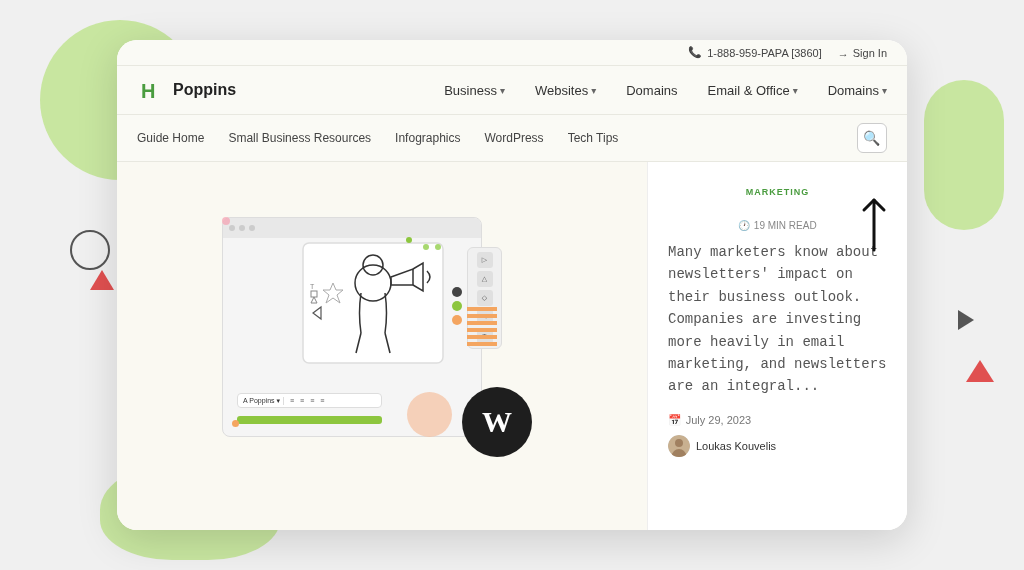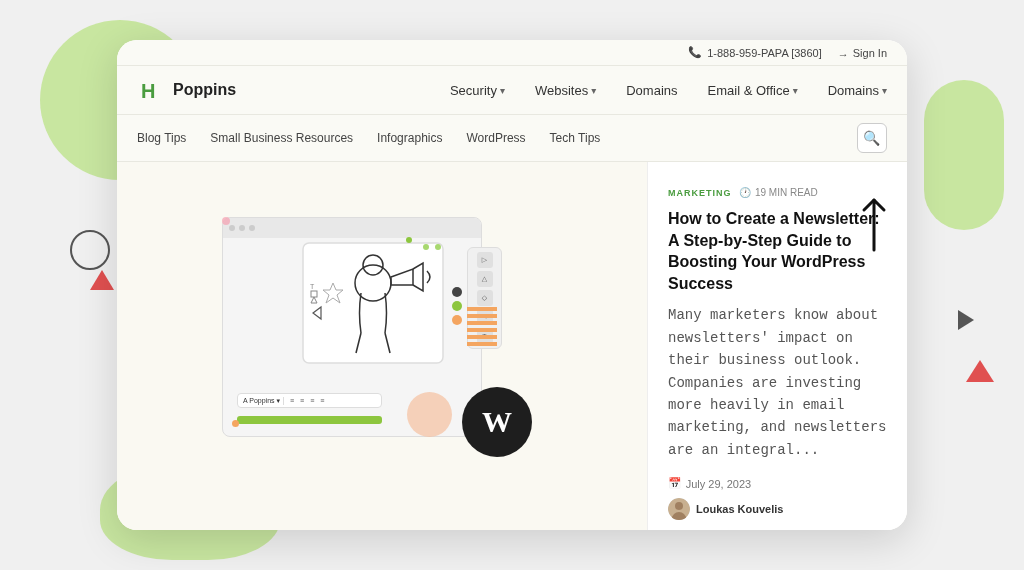--- a/index.html
+++ b/index.html
@@ -314,21 +314,22 @@
       background: white;
       display: flex;
       flex-direction: column;
       gap: 10px;
       border-left: 1px solid #eee;
     }
 
     .article-category {
       display: flex;
       align-items: center;
-      gap: 8px;
+      gap: 23px;
+      flex-direction: column;
     }
 
     .category-badge {
       font-size: 9px;
       font-weight: 700;
       letter-spacing: 1px;
       color: #4a9c3f;
       text-transform: uppercase;
     }
 
@@ -384,21 +385,21 @@
       display: flex;
       align-items: center;
       justify-content: center;
       font-size: 10px;
       color: #666;
     }
 
     .author-name {
       font-size: 11px;
       color: #333;
-      font-weight: 700;
+      font-weight: 400;
     }
 
     
     .editor-toolbar {
       display: flex;
       align-items: center;
       background: white;
       border: 1px solid #ddd;
       border-radius: 4px;
       padding: 2px 5px;
@@ -565,21 +566,21 @@
     <div class="logo">
       <div class="logo-icon">
         <svg width="28" height="28" viewBox="0 0 28 28">
           <text x="4" y="22" font-size="20" font-weight="900" fill="#4a9c3f">H</text>
         </svg>
       </div>
       <span class="logo-text">Poppins</span>
     </div>
 
     <div class="nav-item">
-      <span>Security</span>
+      <span>Business</span>
       <span class="chevron">▾</span>
     </div>
     <div class="nav-item">
       <span>Websites</span>
       <span class="chevron">▾</span>
     </div>
     <div class="nav-item">
       <span>Domains</span>
     </div>
     <div class="nav-item">
@@ -587,21 +588,21 @@
       <span class="chevron">▾</span>
     </div>
     <div class="nav-item">
       <span>Domains</span>
       <span class="chevron">▾</span>
     </div>
   </div>
 
   <div class="secondary-nav">
     <div class="sec-nav-item">
-      <span>Blog Tips</span>
+      <span>Guide Home</span>
     </div>
     <div class="sec-nav-item">
       <span>Small Business Resources</span>
     </div>
     <div class="sec-nav-item">
       <span>Infographics</span>
     </div>
     <div class="sec-nav-item">
       <span>WordPress</span>
     </div>
@@ -715,21 +716,20 @@
 
     <div class="article-panel">
       <div class="article-category">
         <span class="category-badge">MARKETING</span>
         <div class="read-time">
           <span>🕐</span>
           <span>19 MIN READ</span>
         </div>
       </div>
 
-      <h2 class="article-title">How to Create a Newsletter: A Step-by-Step Guide to Boosting Your WordPress Success</h2>
 
       <p class="article-excerpt">Many marketers know about newsletters' impact on their business outlook. Companies are investing more heavily in email marketing, and newsletters are an integral...</p>
 
       <div class="article-meta">
         <div class="article-date">
           <span>📅</span>
           <span>July 29, 2023</span>
         </div>
         <div class="article-author">
           <div class="author-avatar">

